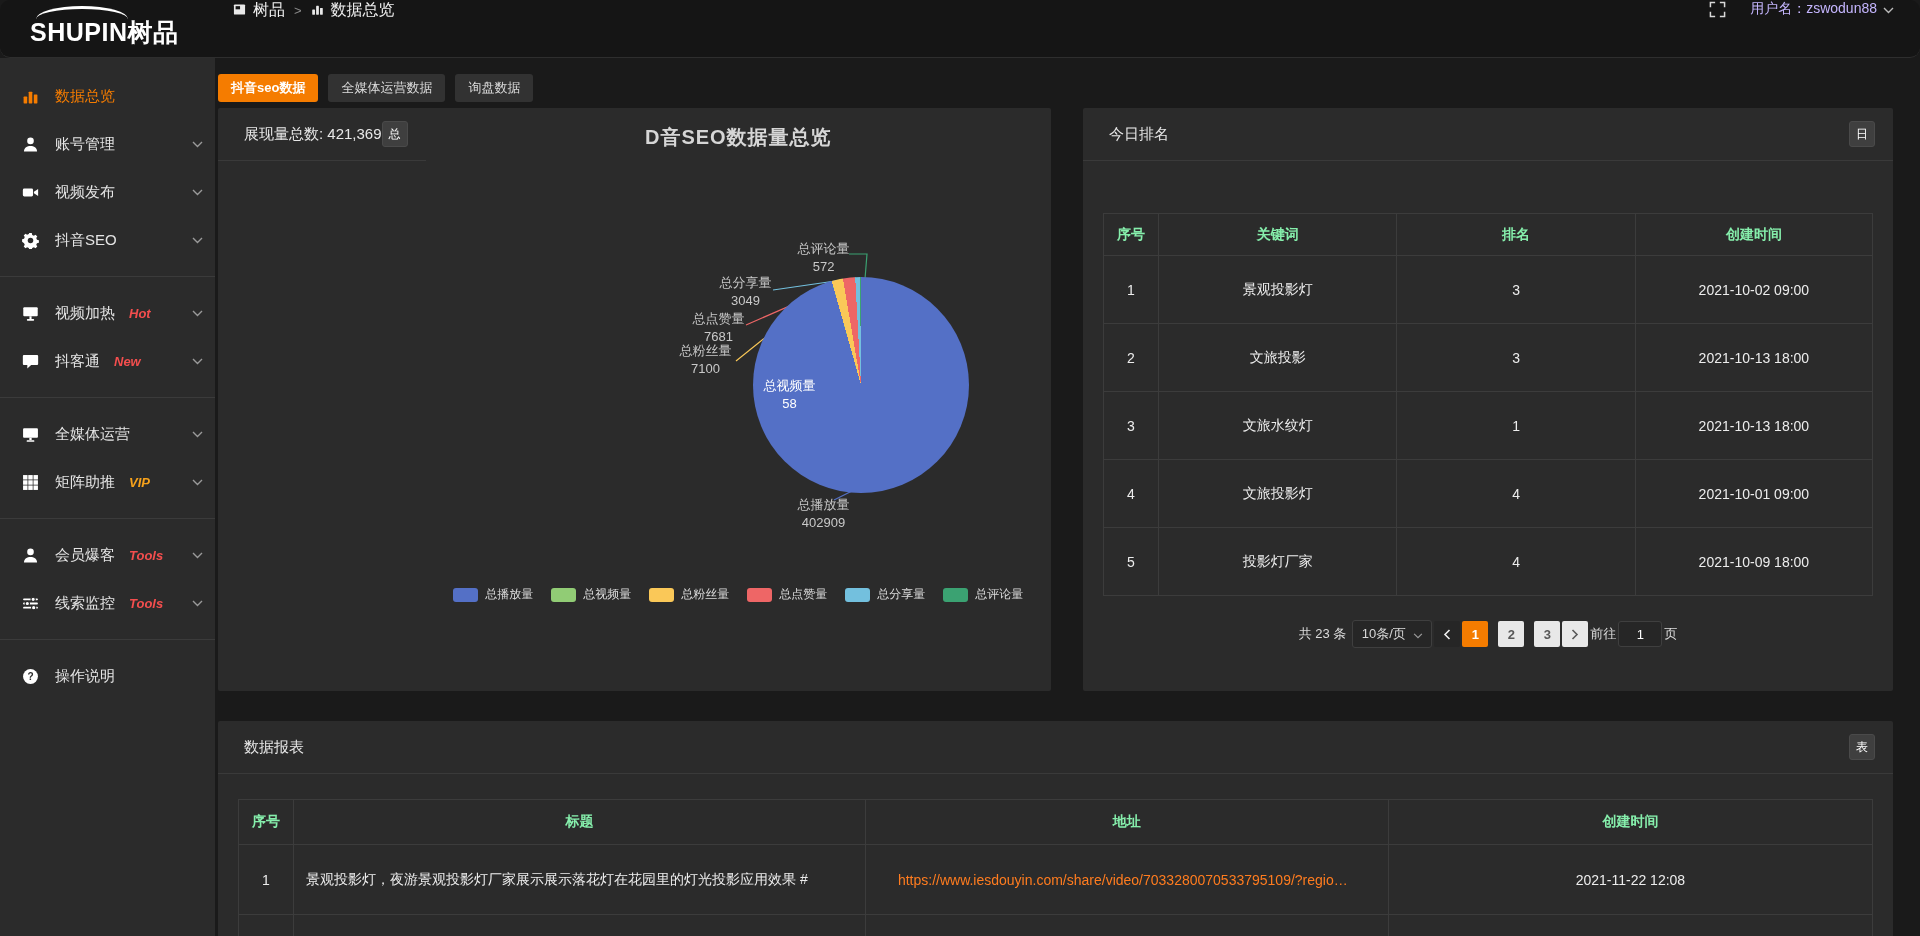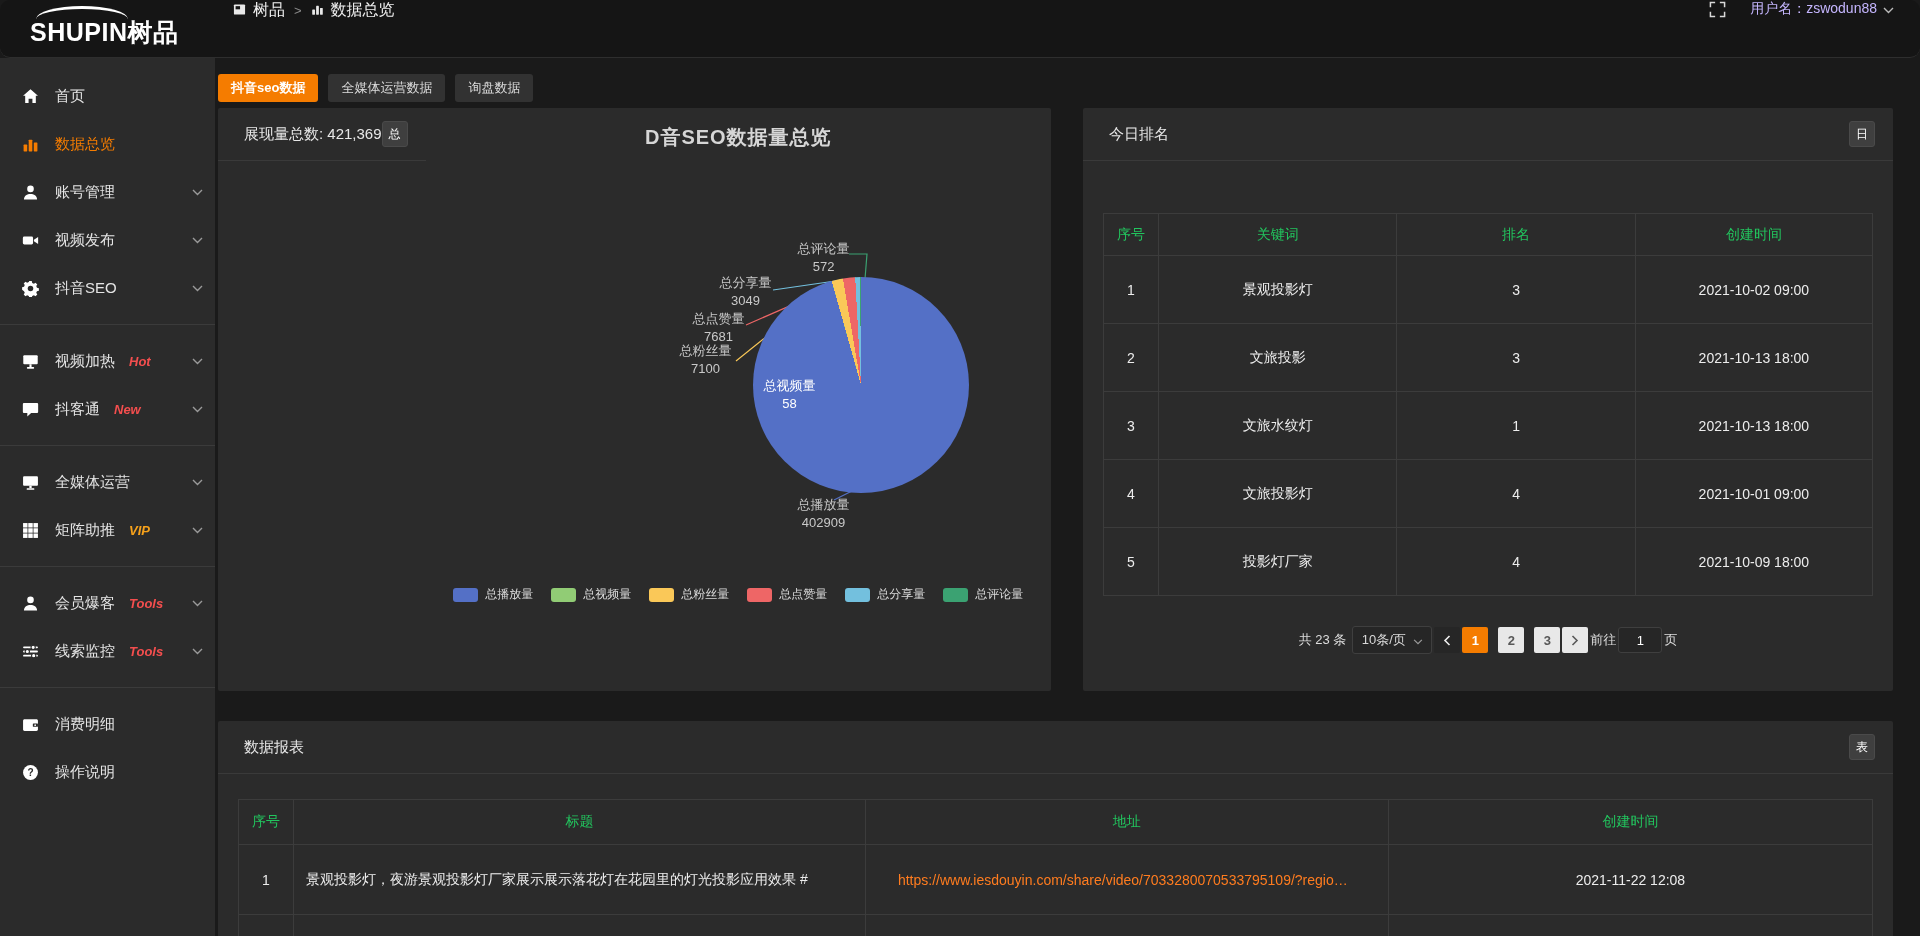--- a/index.html
+++ b/index.html
@@ -51,30 +51,30 @@
 .pl-likes{left:238px;top:202px;}
 .pl-fans{left:225px;top:234px;}
 .pl-videos{left:309px;top:269px;color:#fff;}
 .pl-plays{left:343px;top:388px;}
 .legend{position:absolute;left:0;right:0;top:478px;display:flex;justify-content:center;gap:18px;}
 .legend-item{display:flex;align-items:center;gap:7px;font-size:12px;color:#dddddd;cursor:pointer;}
 .legend-chip{width:25px;height:14px;border-radius:3px;}
 
 .dtable{width:100%;border-collapse:collapse;table-layout:fixed;font-size:14px;color:#ededed;text-align:center;}
 .dtable th,.dtable td{border:1px solid #3c3c3c;}
-.dtable th{height:42px;font-weight:normal;color:#22c55e;}
+.dtable th{height:42px;font-weight:bold;color:#86efac;}
 .rank-table{margin:52px 0 0;}
 .rank-wrap{padding:0 20px;}
 .rank-table td{height:68px;}
 .report-table th{height:45px;}
 .report-table td{height:70px;}
 .cell-left{text-align:left;padding:0 12px;white-space:nowrap;overflow:hidden;}
 a.link{color:#ff7c1f;text-decoration:none;cursor:pointer;margin-left:20px;}
 
-.pagination{display:flex;align-items:center;justify-content:center;gap:2px;margin-top:30px;font-size:13px;color:#dcdcdc;}
+.pagination{display:flex;align-items:center;justify-content:center;gap:2px;margin-top:24px;font-size:13px;color:#dcdcdc;}
 .pg-total{margin-right:4px;}
 .pg-select{width:80px;height:28px;background:#262626;border:1px solid #3f3f3f;border-radius:3px;display:flex;align-items:center;justify-content:center;gap:7px;cursor:pointer;color:#d8d8d8;}
 .pg-btn{min-width:26px;height:26px;border:none;border-radius:2px;background:#e8e8e8;color:#585858;font-size:13px;font-weight:bold;cursor:pointer;display:flex;align-items:center;justify-content:center;}
 .pg-btn.dark{background:#262626;color:#eeeeee;}
 .pg-btn.active{background:#f57c00;color:#fff;}
 .goto-input{width:44px;height:26px;background:#262626;border:1px solid #3f3f3f;border-radius:3px;color:#fff;text-align:center;font-size:13px;}
 
 .panel-report{margin-top:30px;height:430px;}
 .report-wrap{padding:25px 20px 0;}
 </style>
@@ -115,28 +115,20 @@
       <span><svg width="11" height="7" viewBox="0 0 11 7" fill="none" stroke="#bbbbbb" stroke-width="1.4">
             <path d="M1 1l4.5 4.5L10 1"></path>
           </svg></span>
     </span>
   </div>
 </header>
 
 <div class="body-row">
 
   <aside class="sidebar" id="sidebar">
-      <div class="side-item">
-        <span class="s-icon">
-          <svg width="17" height="17" viewBox="0 0 16 16" fill="currentColor">
-            <path d="M8 1.2 15 7.4h-2v6.8H9.8V10H6.2v4.2H3V7.4H1z"></path>
-          </svg>
-        </span>
-        <span class="s-label">首页</span>
-      </div>
       <div class="side-item active">
         <span class="s-icon">
           <svg width="17" height="17" viewBox="0 0 16 16" fill="currentColor">
             <rect x="1.5" y="8" width="3.4" height="6.5" rx=".6"></rect>
             <rect x="6.3" y="3.5" width="3.4" height="11" rx=".6"></rect>
             <rect x="11.1" y="6" width="3.4" height="8.5" rx=".6"></rect>
           </svg>
         </span>
         <span class="s-label">数据总览</span>
       </div>
@@ -280,30 +272,20 @@
         </span>
         <span class="s-label">线索监控</span>
         <span class="s-badge" style="color: rgb(243, 78, 78);">Tools</span>
         <span class="s-chev">
           <svg width="11" height="7" viewBox="0 0 11 7" fill="none" stroke="currentColor" stroke-width="1.4">
             <path d="M1 1l4.5 4.5L10 1"></path>
           </svg>
         </span>
       </div>
       <div class="side-divider"></div>
-      <div class="side-item">
-        <span class="s-icon">
-          <svg width="17" height="17" viewBox="0 0 16 16" fill="currentColor">
-            <path d="M1 4.4C1 3.6 1.6 3 2.4 3h11.2c.8 0 1.4.6 1.4 1.4v8.2c0 .8-.6 1.4-1.4 1.4H2.4c-.8 0-1.4-.6-1.4-1.4z"></path>
-            <rect x="10.2" y="7" width="4.8" height="3.2" rx=".6" fill="#2b2b2b"></rect>
-            <circle cx="12.4" cy="8.6" r=".8"></circle>
-          </svg>
-        </span>
-        <span class="s-label">消费明细</span>
-      </div>
       <div class="side-item">
         <span class="s-icon">
           <svg width="17" height="17" viewBox="0 0 16 16" fill="currentColor">
             <circle cx="8" cy="8" r="7"></circle>
             <text x="8" y="11.2" text-anchor="middle" font-size="9.5" font-weight="bold" fill="#2b2b2b">?</text>
           </svg>
         </span>
         <span class="s-label">操作说明</span>
       </div>
     </aside>

